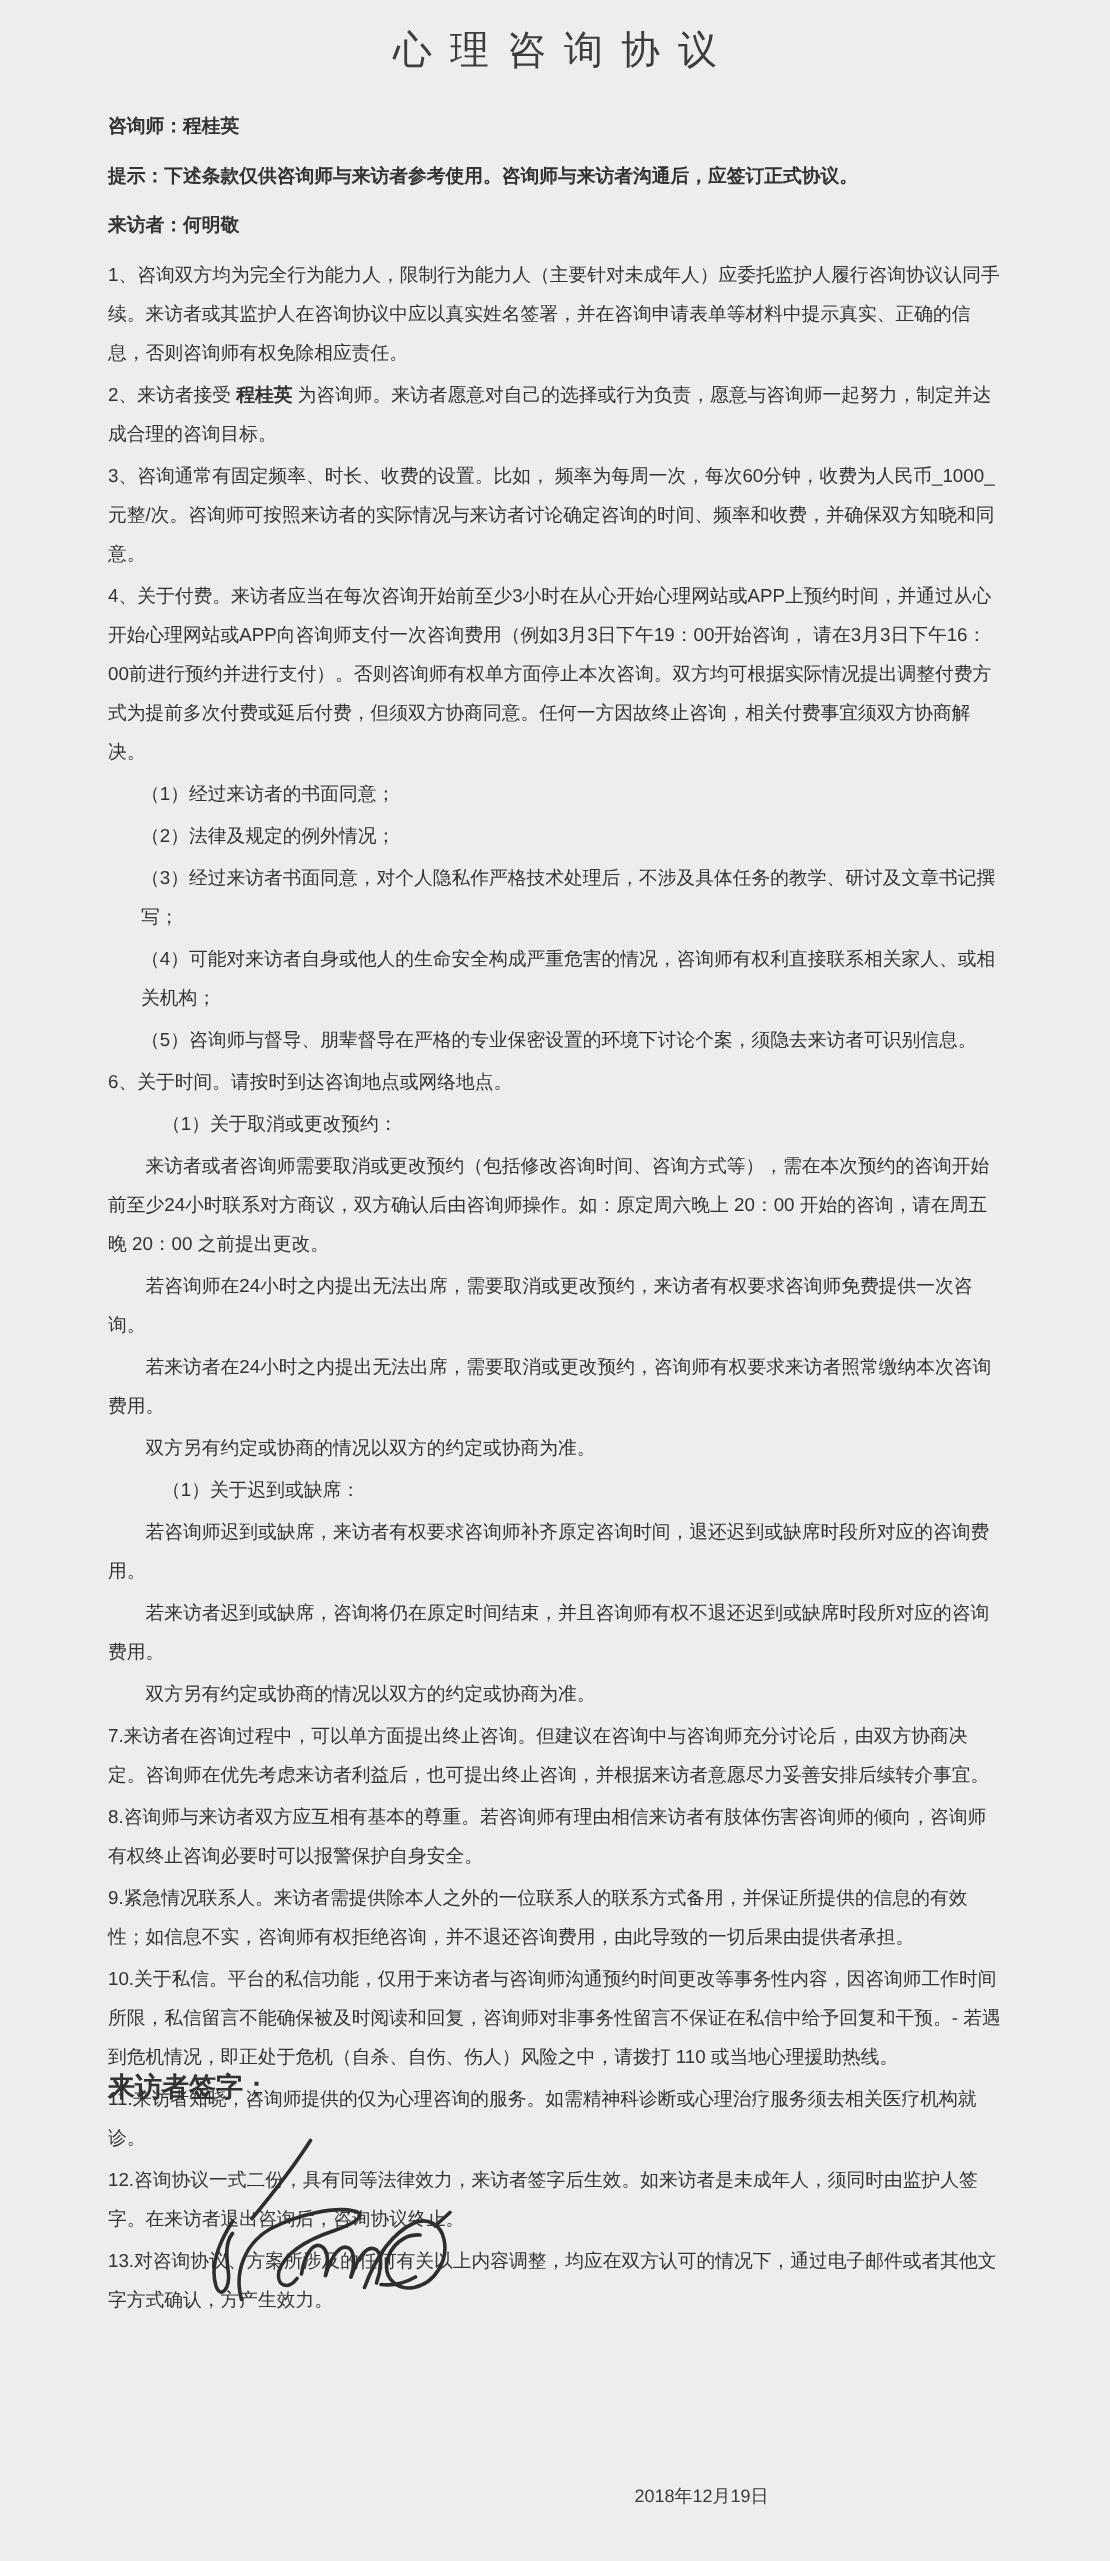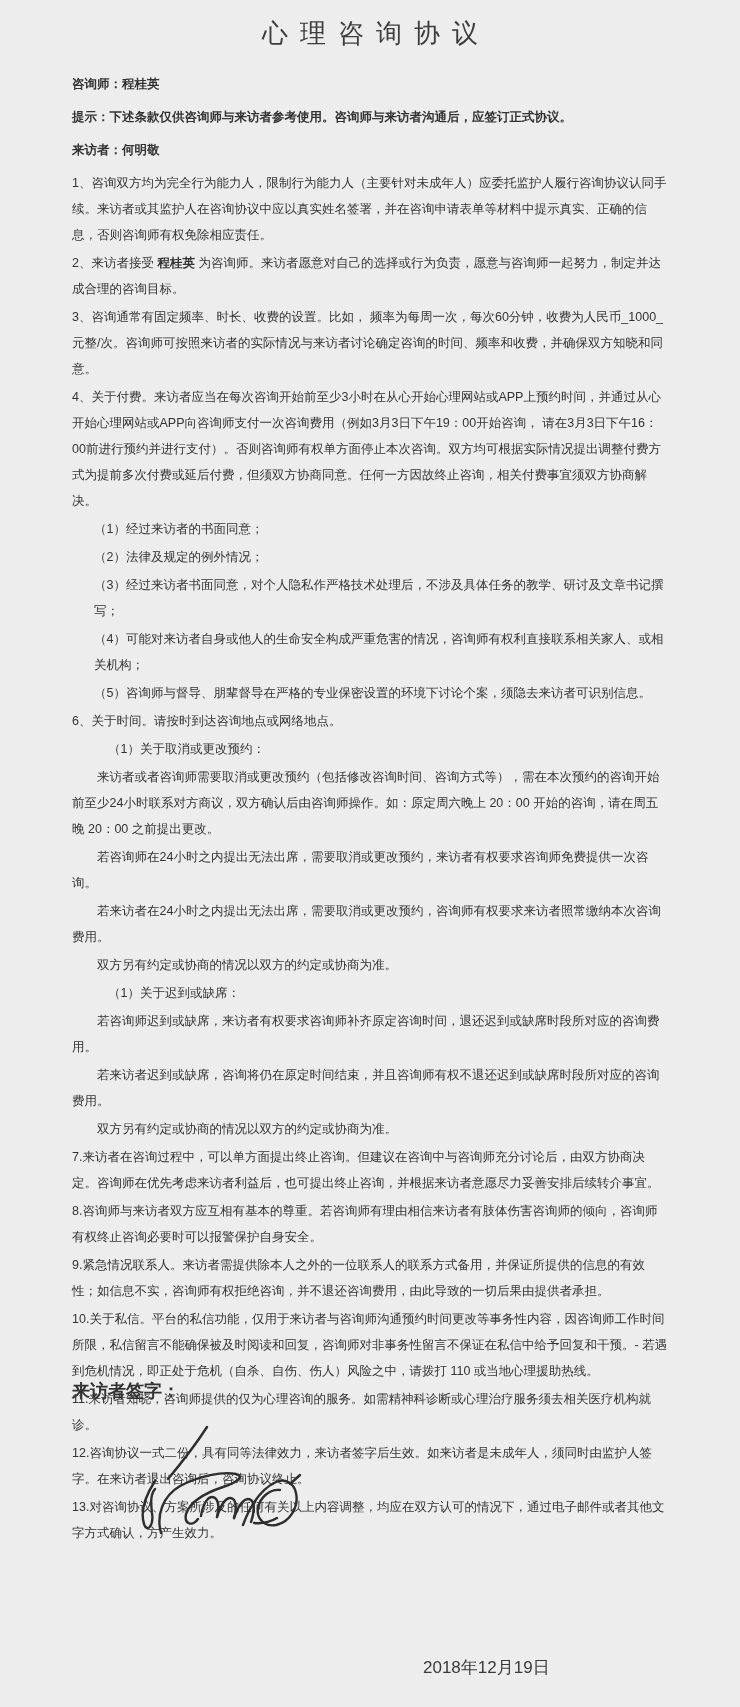--- a/index.html
+++ b/index.html
@@ -46,21 +46,21 @@
     position:absolute;left:72px;top:1378px;
     font-size:18px;line-height:26px;color:#333333;font-weight:bold;
   }
   .sig-box{
     position:absolute;left:95px;top:1420px;
     width:210px;height:132px;
   }
   .sig-box svg{width:100%;height:100%;}
   .date-line{
     position:absolute;left:423px;top:1656px;
-    font-size:17px;color:#3a3a3a;
+    font-size:12px;color:#3a3a3a;
   }
 </style>
 </head>
 <body>
 
 <div class="page">
 
   <h1 class="doc-title">心理咨询协议</h1>
 
   <p class="line lead">咨询师：程桂英</p>

